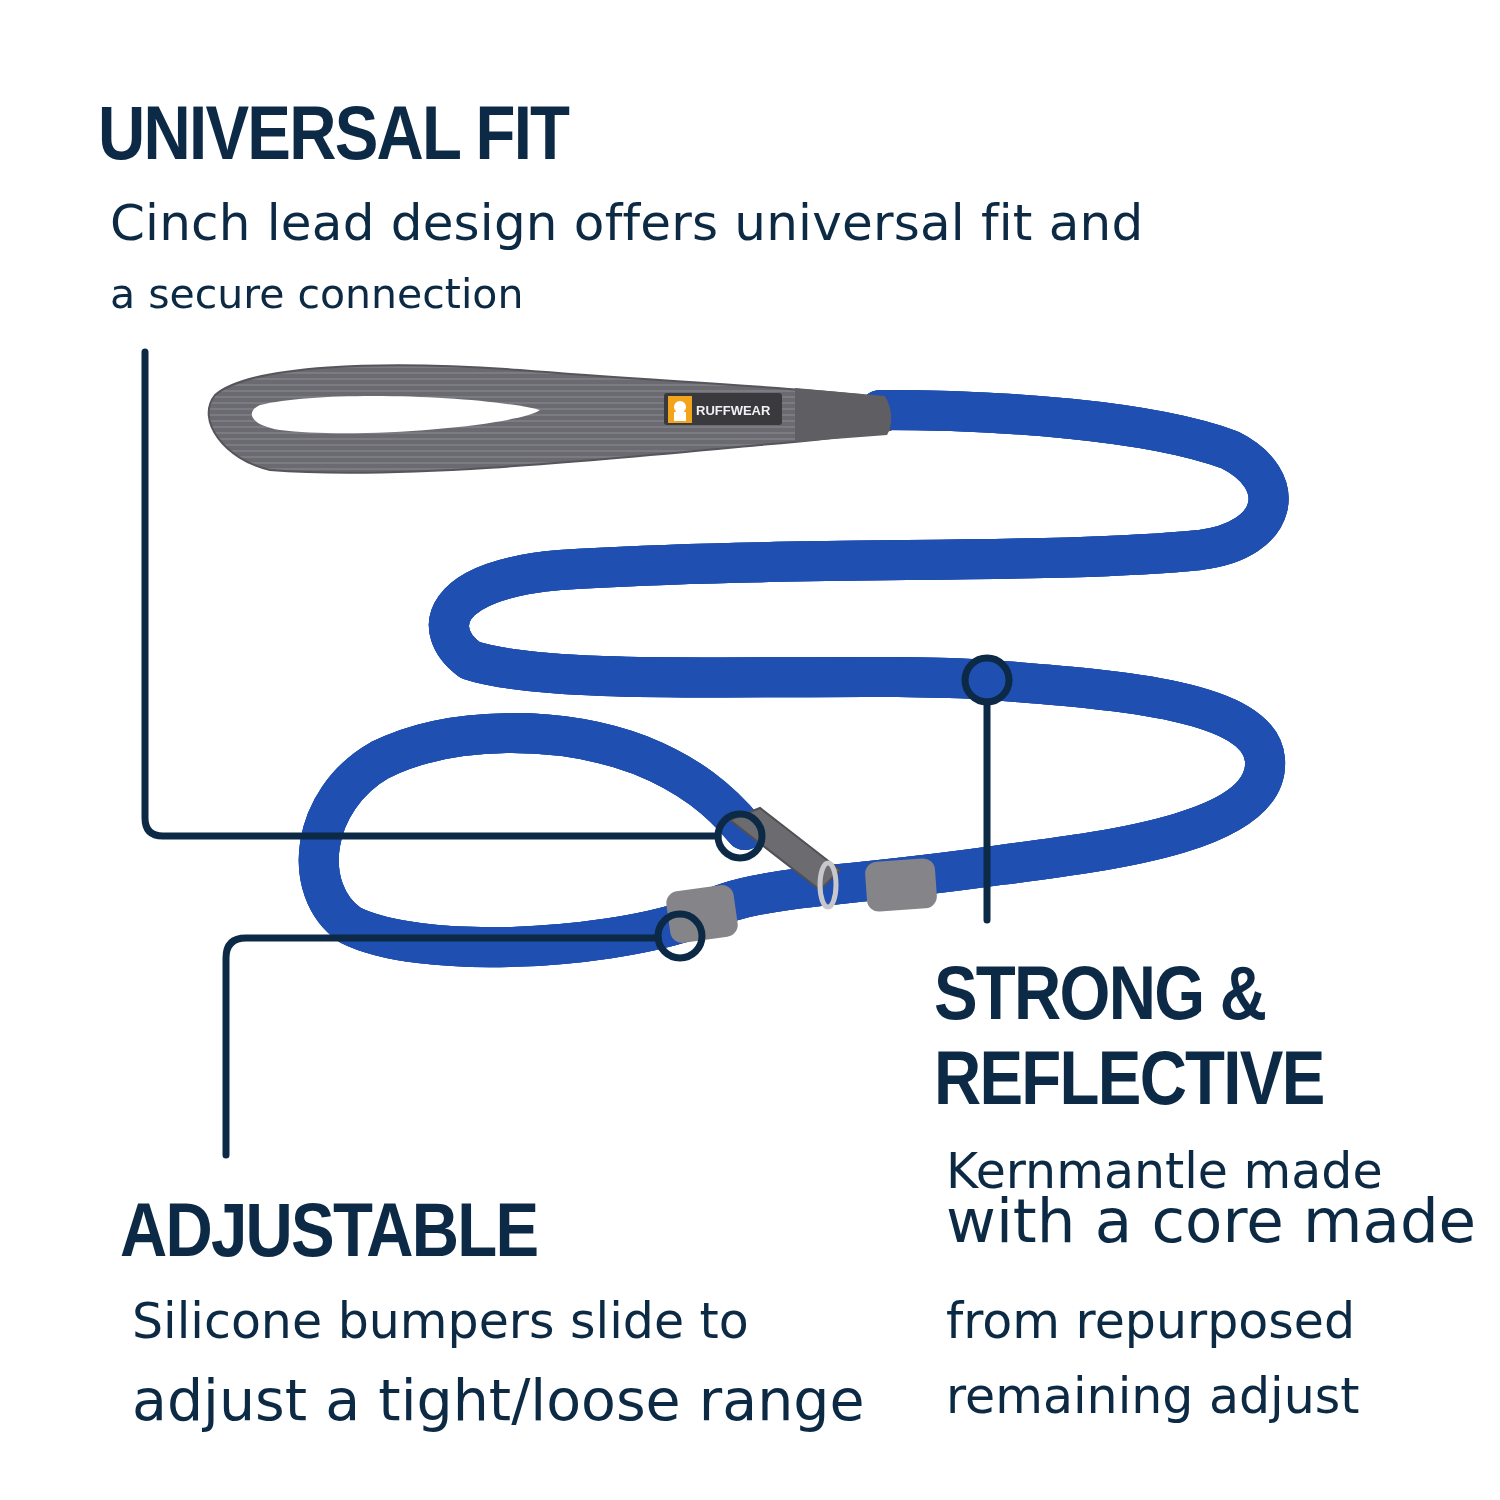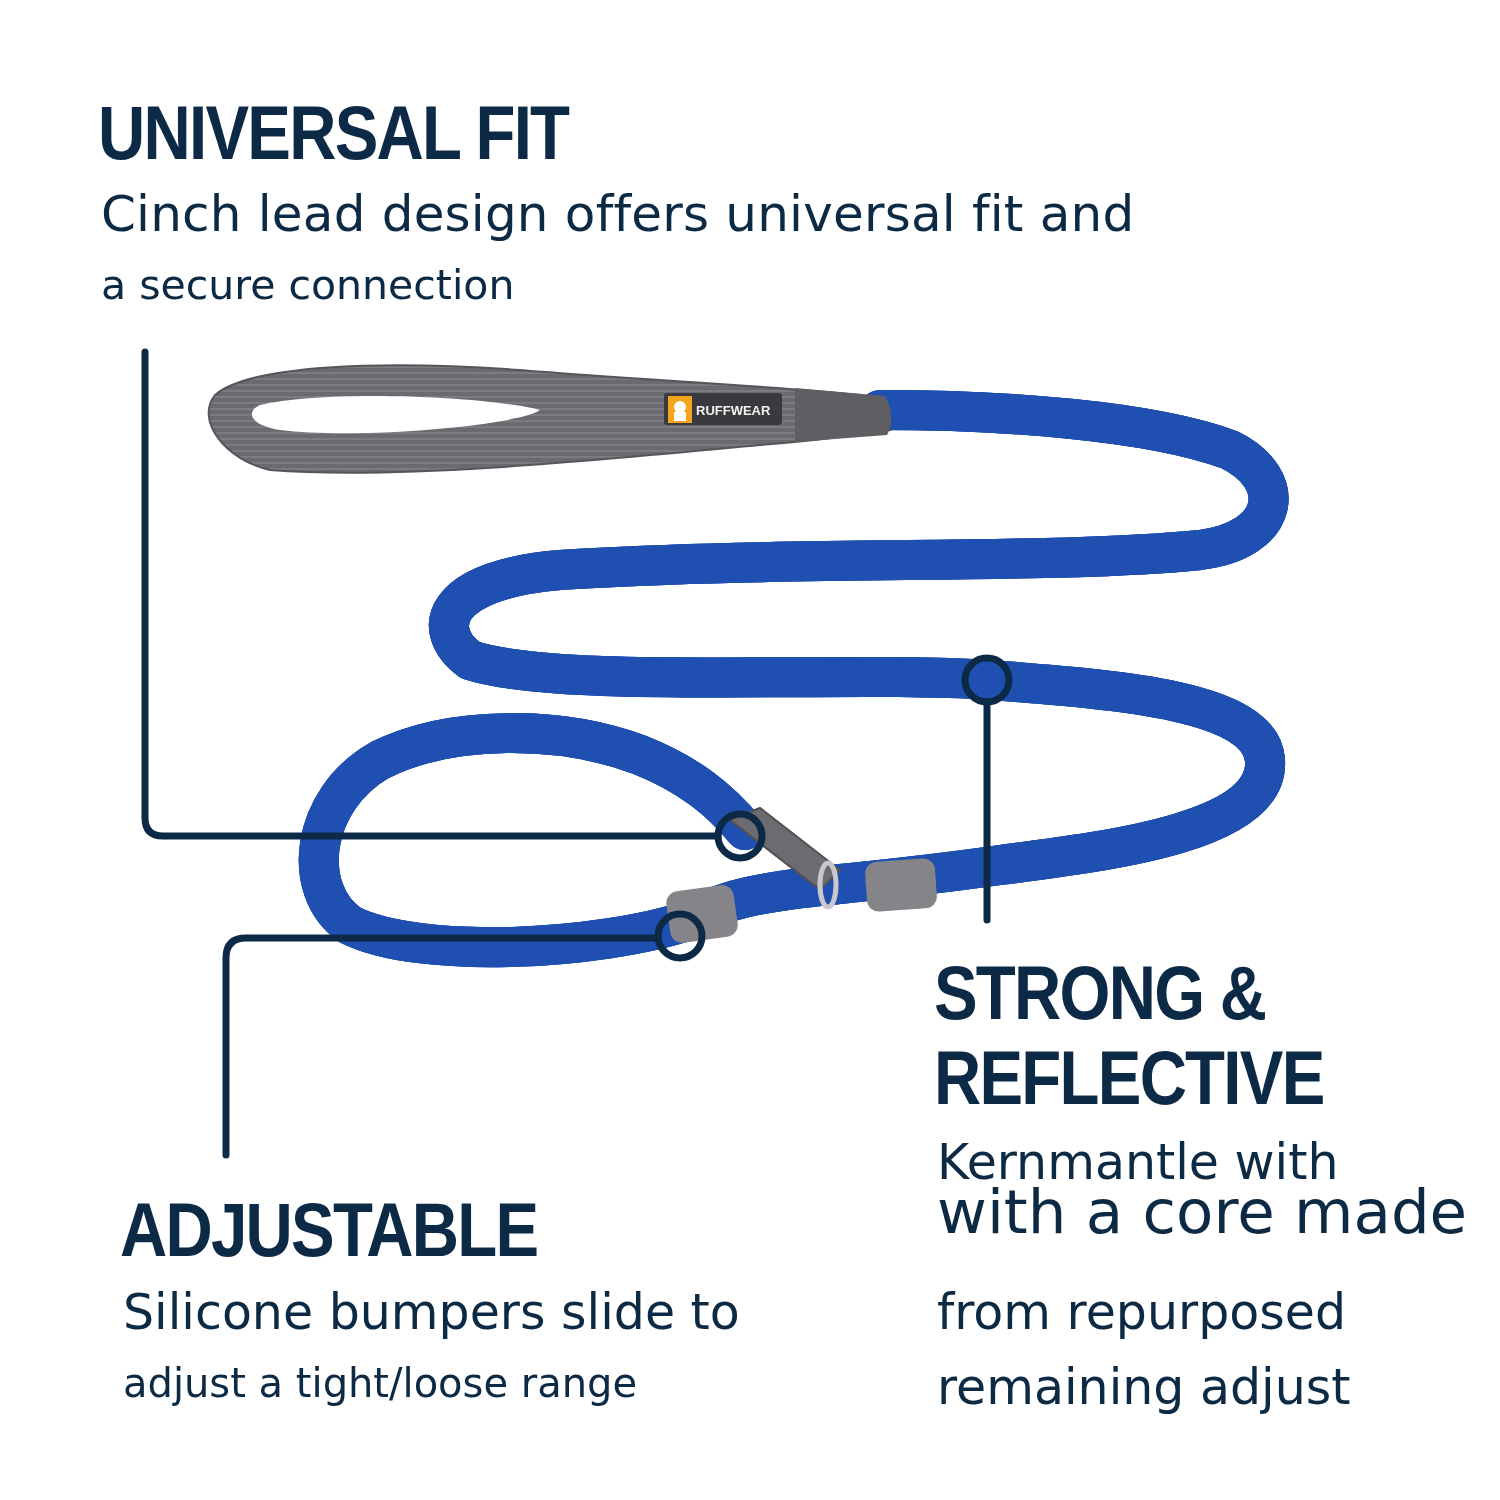--- a/index.html
+++ b/index.html
@@ -1,34 +1,34 @@
 <!DOCTYPE html>
 <html><head>
 <meta charset="utf-8">
 <style>
   html, body { margin: 0; padding: 0; background: #ffffff; }
   body { width: 1500px; height: 1500px; position: relative; overflow: hidden;
          font-family: "Liberation Sans", "DejaVu Sans", sans-serif; color: #0d2a45; }
   .heading { position: absolute; margin: 0; font-family: "Liberation Sans", sans-serif;
              font-weight: 700; color: #0c2946; letter-spacing: -2px; transform-origin: left top;
              line-height: 1; white-space: nowrap; }
-  .desc { position: absolute; margin: 3px; font-family: "DejaVu Sans", sans-serif;
+  .desc { position: absolute; margin: 12px; font-family: "DejaVu Sans", sans-serif;
           font-weight: 400; color: #0d2a45; line-height: 1; white-space: nowrap; }
   #h-universal { left: 98px; top: 95px; font-size: 76px; transform: scaleX(0.86); }
   #d-universal-1 { left: 98px; top: 186px; font-size: 50px; letter-spacing: 0.2px; }
   #d-universal-2 { left: 98px; top: 262px; font-size: 41px; }
   #h-strong-1 { left: 934px; top: 955px; font-size: 76px; transform: scaleX(0.86); }
   #h-strong-2 { left: 934px; top: 1040px; font-size: 76px; transform: scaleX(0.86); }
   #d-strong-1 { left: 934px; top: 1135px; font-size: 49px; }
   #d-strong-2 { left: 934px; top: 1178px; font-size: 61px; text-align: center; }
   #d-strong-3 { left: 934px; top: 1285px; font-size: 49px; }
   #d-strong-4 { left: 934px; top: 1360px; font-size: 49px; }
   #h-adjust { left: 120px; top: 1192px; font-size: 76px; transform: scaleX(0.86); }
   #d-adjust-1 { left: 120px; top: 1285px; font-size: 49px; text-align: center; }
-  #d-adjust-2 { left: 120px; top: 1360px; font-size: 40px; }
+  #d-adjust-2 { left: 120px; top: 1360px; font-size: 57px; }
   svg.art { position: absolute; left: 0; top: 0; width: 1500px; height: 1500px; }
   .brand-label { font-family: "Liberation Sans", sans-serif; font-weight: 700; font-size: 13px; fill: #f1f1f1; }
 </style>
 </head>
 <body>
 
 <svg class="art" viewBox="0 0 1500 1500" xmlns="http://www.w3.org/2000/svg">
   <defs>
     <pattern id="reflect" patternUnits="userSpaceOnUse" width="70" height="70" patternTransform="rotate(-35)">
       <rect width="70" height="70" fill="none"></rect>
@@ -101,21 +101,21 @@
 
 <section>
   <h2 id="h-universal" class="heading">UNIVERSAL FIT</h2>
   <p id="d-universal-1" class="desc">Cinch lead design offers universal fit and</p>
   <p id="d-universal-2" class="desc">a secure connection</p>
 </section>
 
 <section>
   <h2 id="h-strong-1" class="heading">STRONG &amp;</h2>
   <h2 id="h-strong-2" class="heading">REFLECTIVE</h2>
-  <p id="d-strong-1" class="desc">Kernmantle with</p>
+  <p id="d-strong-1" class="desc">Kernmantle made</p>
   <p id="d-strong-2" class="desc">with a core made</p>
   <p id="d-strong-3" class="desc">from repurposed</p>
   <p id="d-strong-4" class="desc">remaining adjust</p>
 </section>
 
 <section>
   <h2 id="h-adjust" class="heading">ADJUSTABLE</h2>
   <p id="d-adjust-1" class="desc">Silicone bumpers slide to</p>
   <p id="d-adjust-2" class="desc">adjust a tight/loose range</p>
 </section>

